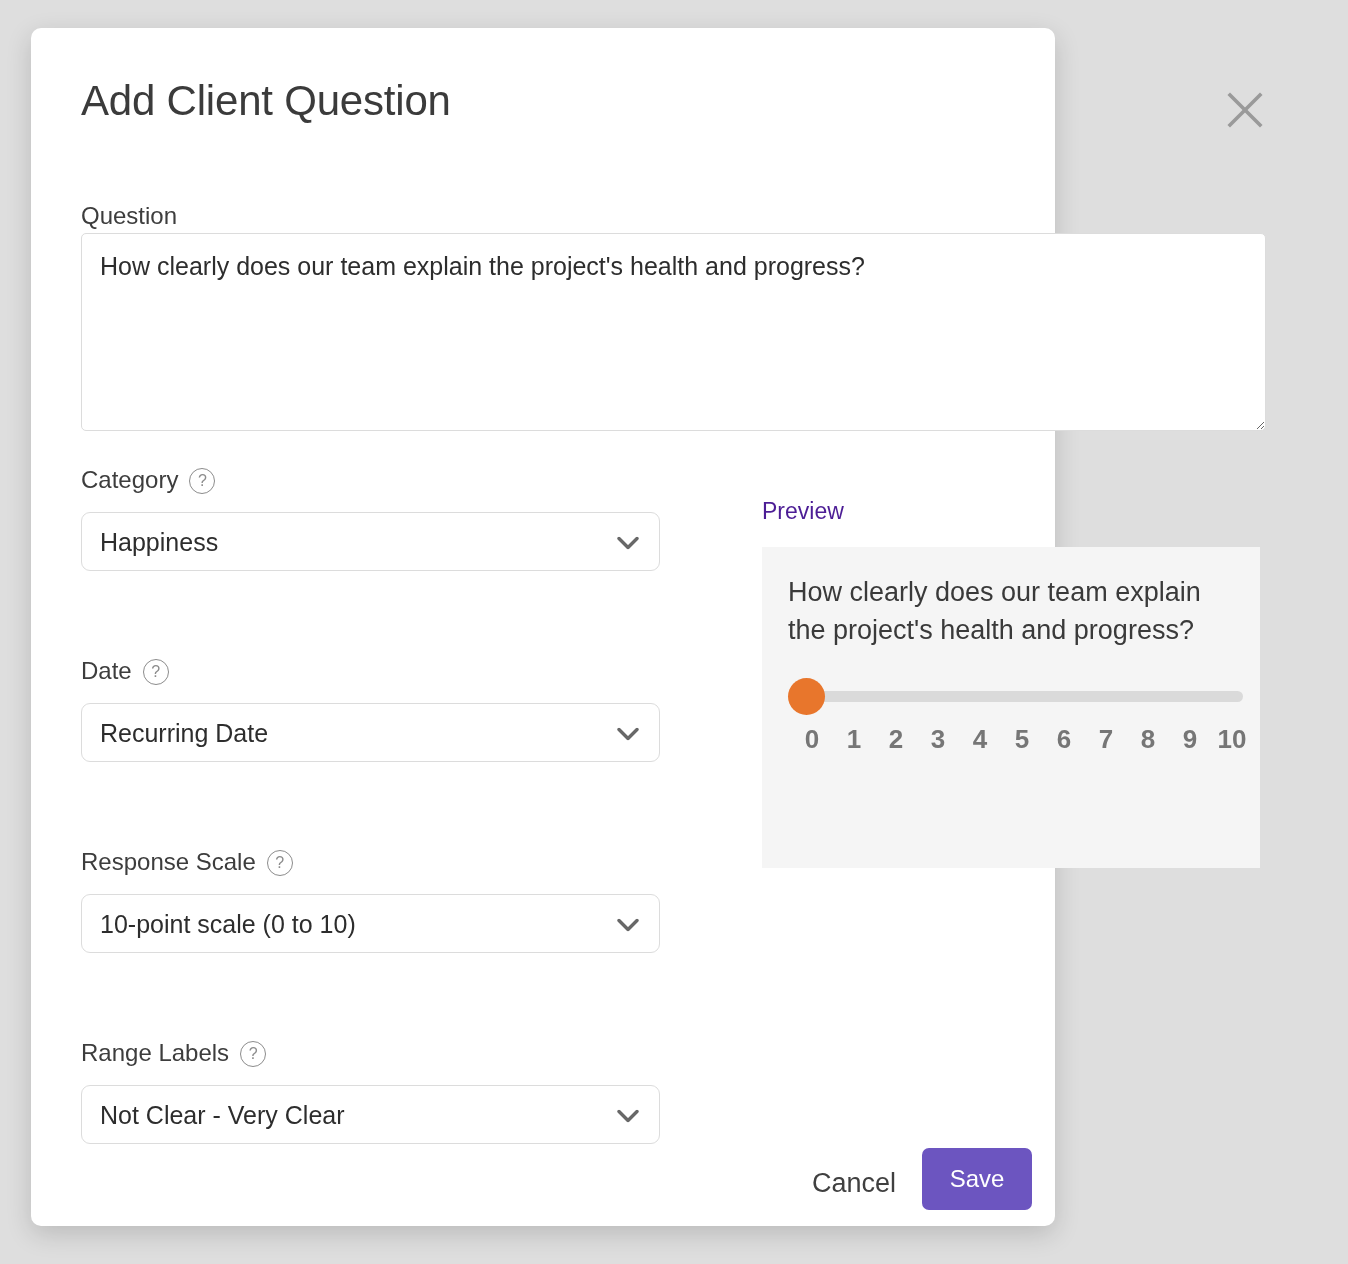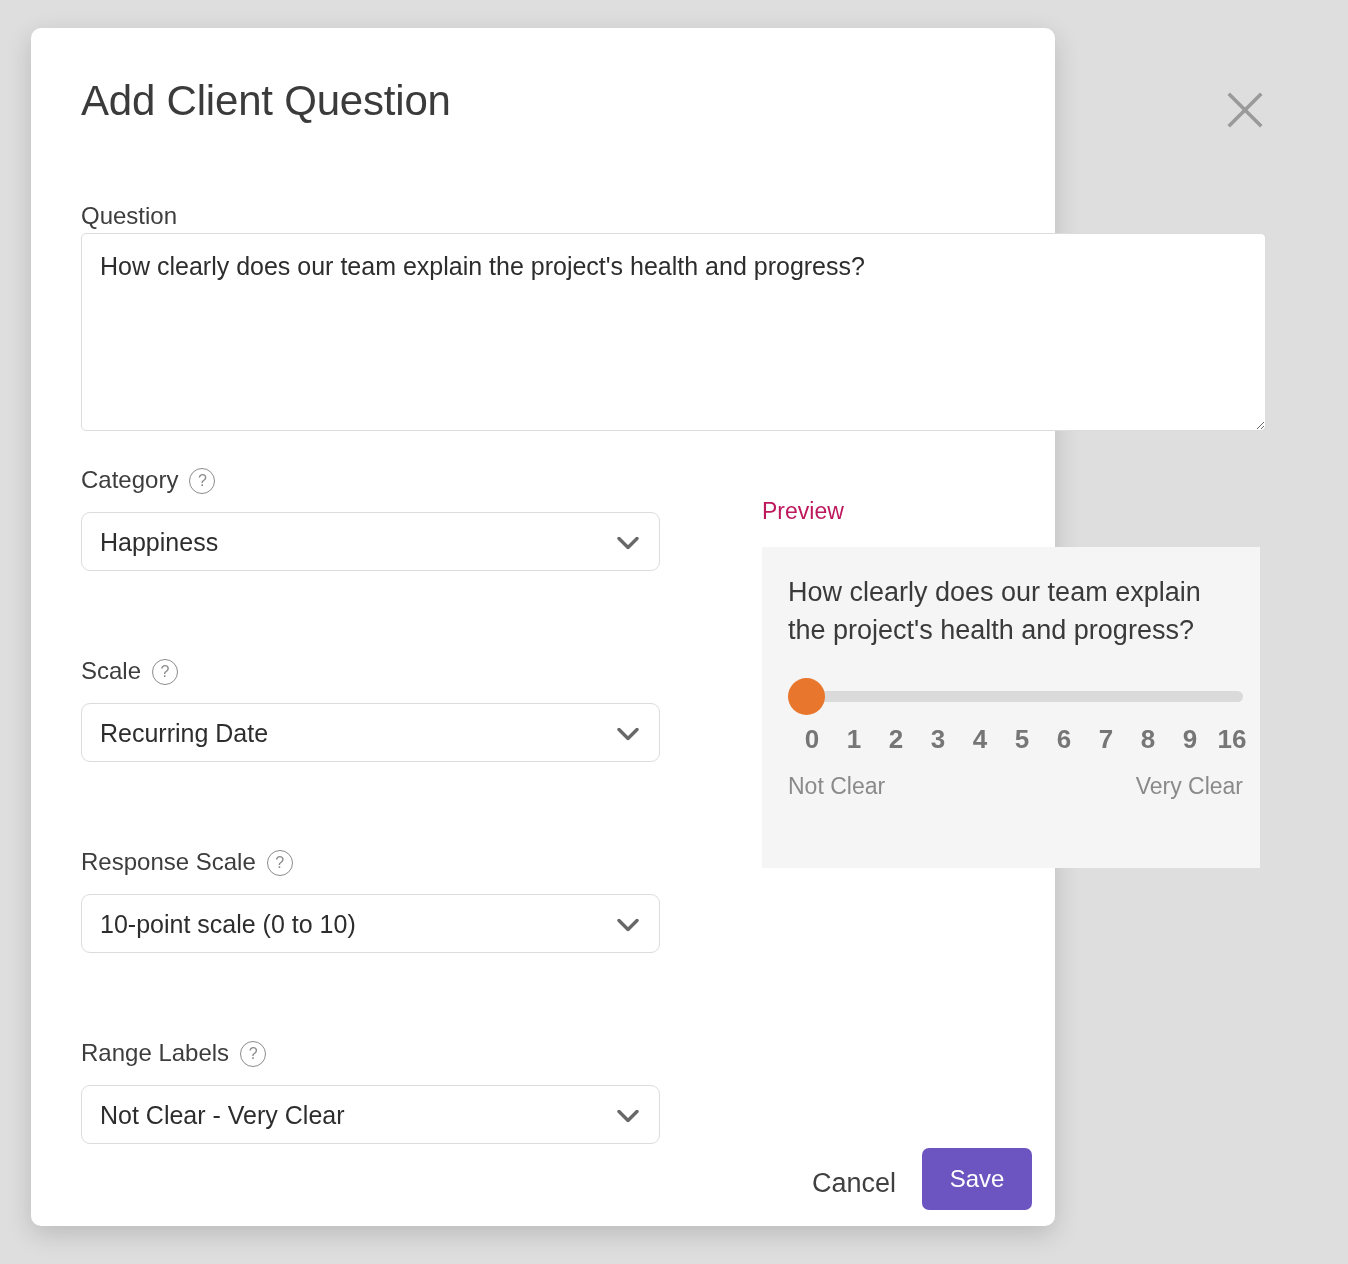--- a/index.html
+++ b/index.html
@@ -158,21 +158,21 @@
 
   
   #preview-column {
     position: absolute;
     left: 731px;
     top: 440px;
     width: 500px;
   }
   #preview-label {
     font-size: 23px;
-    color: #be185d;
+    color: #4c1d95;
     line-height: 1;
     padding-top: 32px;
   }
   #preview-card {
     margin-top: 24px;
     width: 498px;
     height: 321px;
     box-sizing: border-box;
     background: #f5f5f5;
     padding: 26px 26px 0 26px;
@@ -304,21 +304,21 @@
               <polyline points="2,2 11,11 20,2" fill="none" stroke="#686868" stroke-width="3.4" stroke-linecap="round" stroke-linejoin="round"></polyline>
             </svg>
           </span>
         </div>
       </div>
 
       <div class="spacer"></div>
 
       <div class="form-group">
         <div class="label-row">
-          <span class="field-label">Scale</span>
+          <span class="field-label">Date</span>
           <span class="help-icon">?</span>
         </div>
         <div class="select-box">
           <span class="select-value">Recurring Date</span>
           <span class="chevron">
             <svg width="22" height="13" viewBox="0 0 22 13">
               <polyline points="2,2 11,11 20,2" fill="none" stroke="#686868" stroke-width="3.4" stroke-linecap="round" stroke-linejoin="round"></polyline>
             </svg>
           </span>
         </div>
@@ -374,27 +374,23 @@
             <span class="tick">0</span>
             <span class="tick">1</span>
             <span class="tick">2</span>
             <span class="tick">3</span>
             <span class="tick">4</span>
             <span class="tick">5</span>
             <span class="tick">6</span>
             <span class="tick">7</span>
             <span class="tick">8</span>
             <span class="tick">9</span>
-            <span class="tick">16</span>
+            <span class="tick">10</span>
           </div>
 
-        <div id="range-label-row">
-          <span class="range-end-label">Not Clear</span>
-          <span class="range-end-label">Very Clear</span>
-        </div>
       </div>
     </div>
 
     <div id="modal-footer">
       <button id="cancel-button">Cancel</button>
       <button id="save-button" style="background: rgb(108, 85, 192);">Save</button>
     </div>
 
   </div>
 </div>

